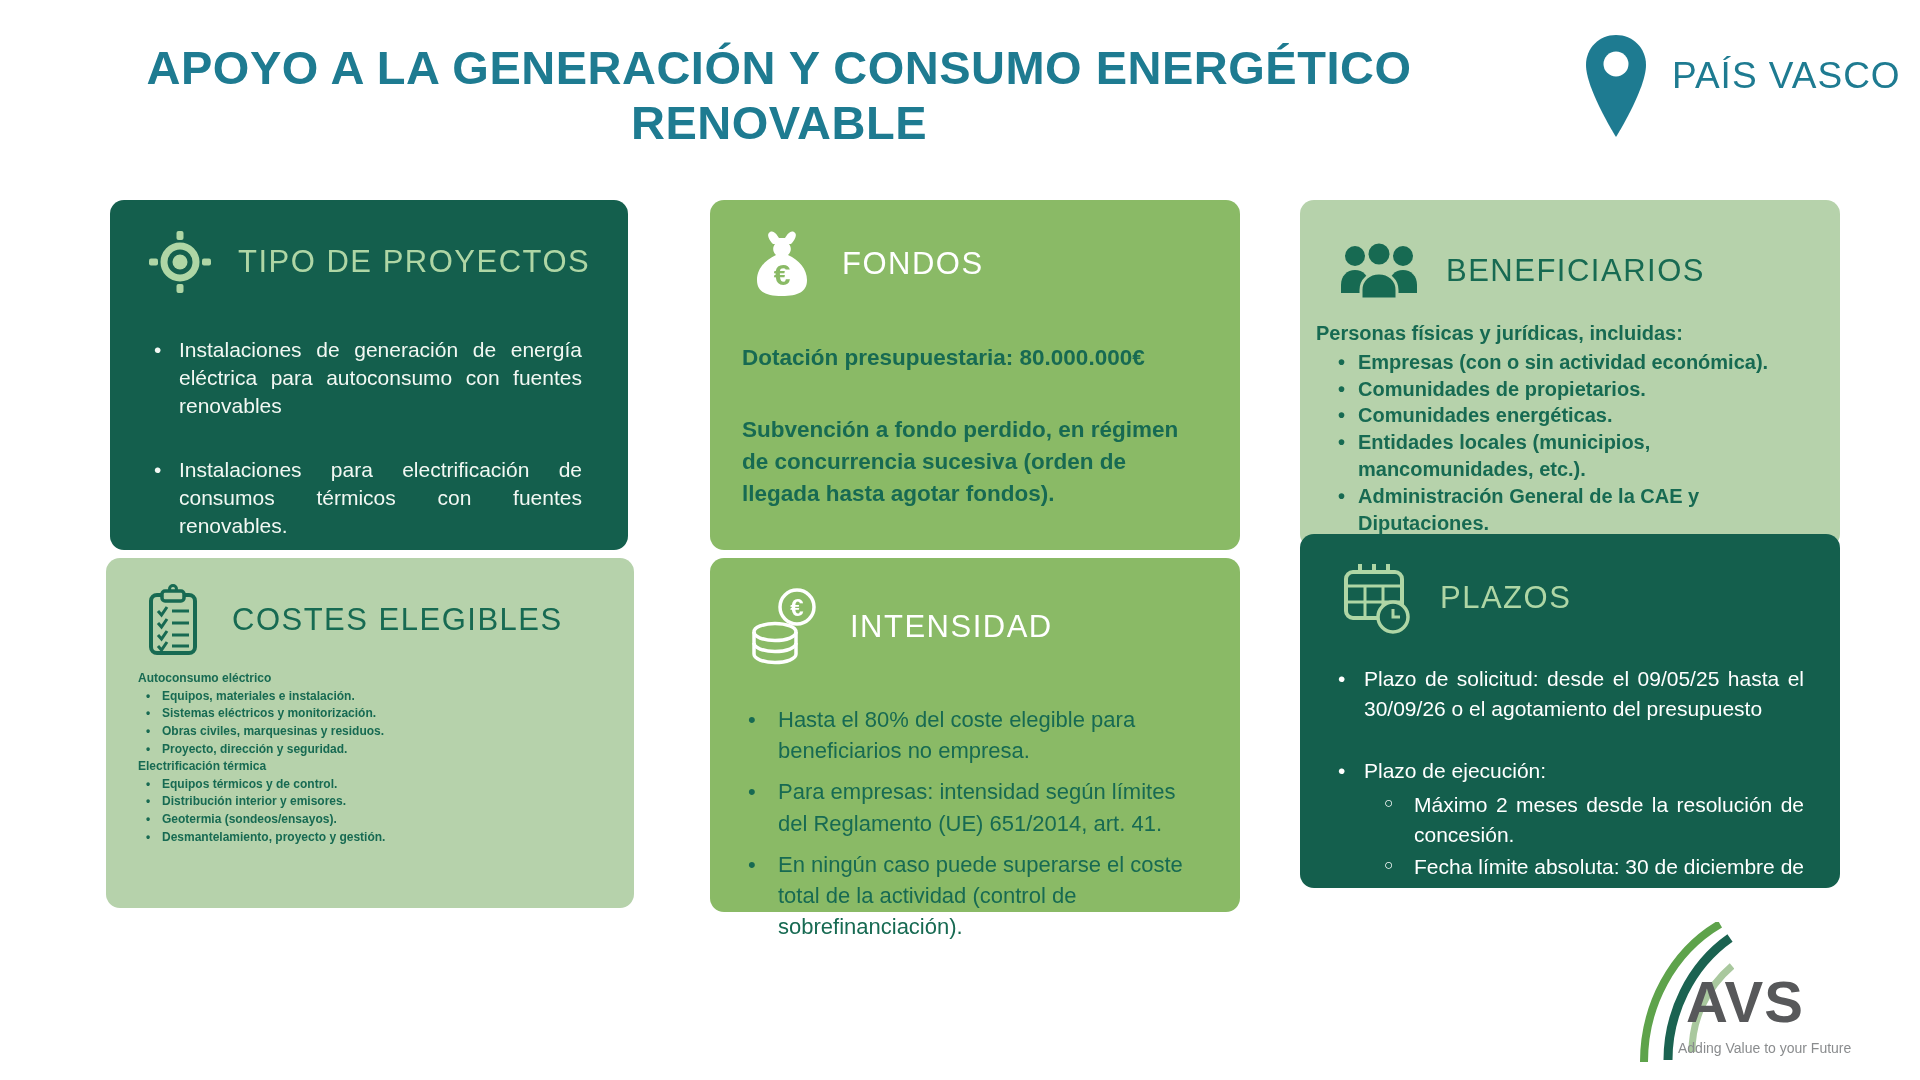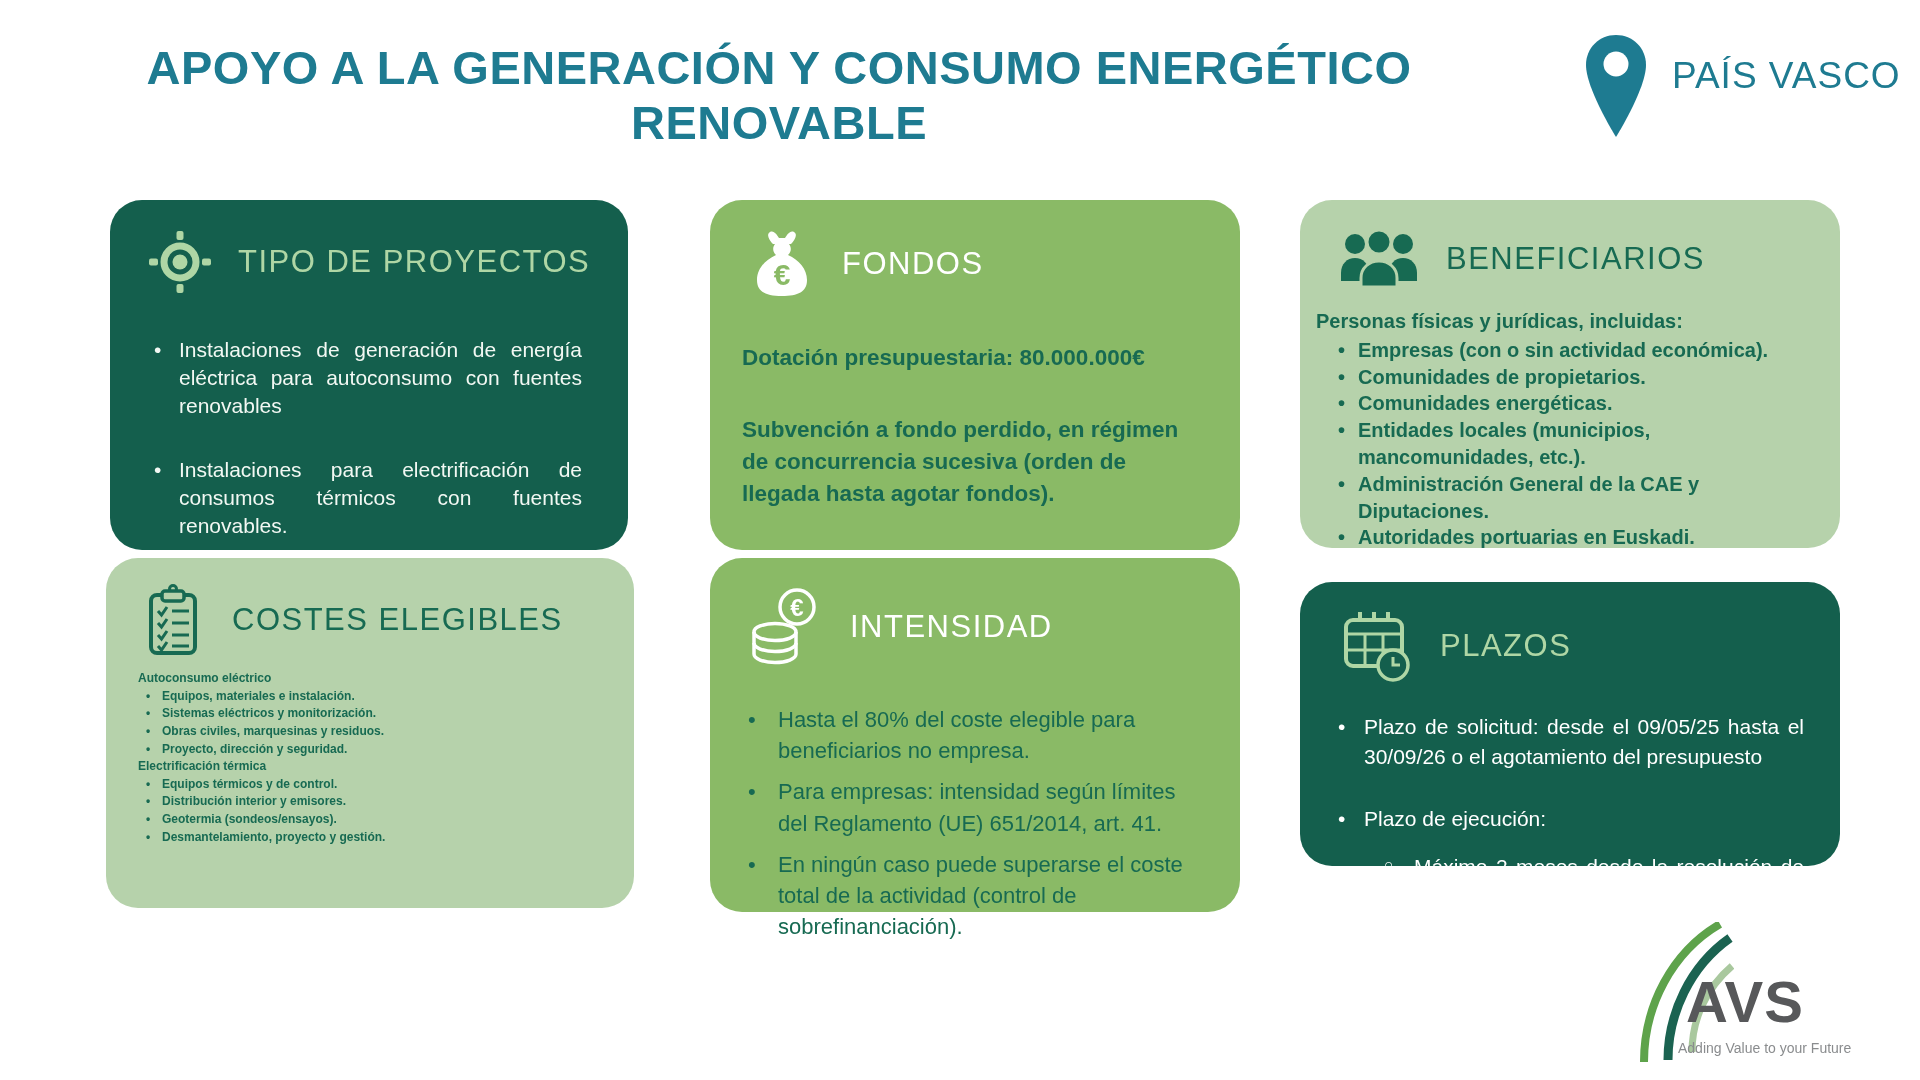--- a/index.html
+++ b/index.html
@@ -26,21 +26,21 @@
     position:absolute;left:124px;top:40px;width:1310px;
     font-size:47px;font-weight:bold;color:var(--teal);
     line-height:1.18;letter-spacing:.5px;margin:0;text-align:center;
   }
   .region{position:absolute;left:1584px;top:33px;display:flex;align-items:flex-start}
   .region .pin{width:64px;height:106px}
   .region .region-text{
     margin:22px 0 0 24px;font-size:37px;font-weight:normal;color:var(--teal);
     letter-spacing:1px;white-space:nowrap;
   }
-  .card{position:absolute;border-radius:32px}
+  .card{position:absolute;border-radius:14px}
   .dark{background:var(--dark-green)}
   .medium{background:var(--medium-green)}
   .light{background:var(--light-green)}
   .chead{display:flex;align-items:center;gap:24px;padding:28px 24px 0 36px}
   .cicon{flex:none;display:flex;align-items:center;justify-content:center}
   .chead h2{font-size:31px;font-weight:normal;letter-spacing:1.5px;margin:0;white-space:nowrap}
   .dark .chead h2{color:var(--pale)}
   .medium .chead h2{color:#fff}
   .light .chead h2{color:var(--deep)}
   ul.cbody{list-style:none;margin:0}
@@ -50,38 +50,38 @@
   li.heading{padding-left:0}
   li.heading::before{content:none}
 
   
   .c1 ul.cbody{padding:40px 46px 0 44px;color:var(--white-text);font-size:21px;line-height:1.33;text-align:justify}
   .c1 li{padding-left:25px;margin-bottom:36px}
   
   .c2 .cbody-p{padding:42px 32px 0;text-align:left;color:var(--deep);font-weight:bold;font-size:22.5px;line-height:1.42}
   .c2 .cbody-p p{margin:0 0 40px}
   
-  .c3 .chead{padding-top:24px}
+  .c3 .chead{padding-top:36px}
   .c3 .cwrap{padding:14px 16px 0 16px;color:var(--deep);font-weight:bold;font-size:20px;line-height:1.34}
   .c3 .intro{margin:0 0 2px 0}
   .c3 ul.cbody{padding:0 0 0 12px}
   .c3 li{padding-left:30px}
   .c3 li.bullet::before{left:10px}
   
   .c4 .chead{padding:24px 24px 0 30px}
   .c4 ul.cbody{padding:12px 14px 0 32px;color:var(--deep);font-weight:bold;font-size:12px;line-height:1.47}
   .c4 li.bullet{padding-left:24px}
   .c4 li.bullet::before{left:8px}
   
   .c5 ul.cbody{padding:36px 52px 0 38px;color:var(--deep);font-weight:normal;font-size:22px;line-height:1.42}
   .c5 li{padding-left:30px;margin-bottom:10px}
   
   .c6 .chead{padding:24px 24px 0 38px}
   .c6 ul.cbody{padding:26px 36px 0 38px;color:#fff;font-weight:normal;font-size:21px;line-height:1.43;text-align:justify}
-  .c6 li{padding-left:26px;margin-bottom:18px}
+  .c6 li{padding-left:26px;margin-bottom:4px}
   .c6 li.bullet:first-child{margin-bottom:32px}
   .c6 li.sub{margin-left:46px;padding-left:30px;margin-bottom:2px}
 
   
   .logo{position:absolute;left:1634px;top:922px;width:215px;height:152px}
   .logo .arcs{position:absolute;left:0;top:0}
   .logo .avs-text{position:absolute;left:52px;top:46px;font-size:58px;font-weight:bold;color:var(--logo-gray);letter-spacing:1px}
   .logo .tagline{position:absolute;left:44px;top:118px;font-size:14px;color:var(--logo-tagline);white-space:nowrap}
 </style>
 </head>
@@ -207,21 +207,21 @@
     </span>
     <h2>INTENSIDAD</h2>
   </div>
   <ul class="cbody">
       <li class="bullet"><span>Hasta el 80% del coste elegible para beneficiarios no empresa.</span></li>
       <li class="bullet"><span>Para empresas: intensidad según límites del Reglamento (UE) 651/2014, art. 41.</span></li>
       <li class="bullet"><span>En ningún caso puede superarse el coste total de la actividad (control de sobrefinanciación).</span></li>
     </ul>
 </section>
 
-<section class="card dark c6" style="left:1300px;top:582px;width:540px;height:284px">
+<section class="card dark c6" style="left:1300px;top:534px;width:540px;height:354px">
   <div class="chead">
     <span class="cicon" style="width:78px;height:80px;color:var(--pale)">
       <svg viewBox="0 0 74 76" width="74" height="76" aria-hidden="true">
         <rect x="6" y="12" width="56" height="46" rx="7" fill="none" stroke="currentColor" stroke-width="4"></rect>
         <line x1="20" y1="4" x2="20" y2="14" stroke="currentColor" stroke-width="4"></line>
         <line x1="34" y1="4" x2="34" y2="14" stroke="currentColor" stroke-width="4"></line>
         <line x1="48" y1="4" x2="48" y2="14" stroke="currentColor" stroke-width="4"></line>
         <line x1="6" y1="26" x2="62" y2="26" stroke="currentColor" stroke-width="3"></line>
         <line x1="25" y1="26" x2="25" y2="58" stroke="currentColor" stroke-width="3"></line>
         <line x1="43" y1="26" x2="43" y2="58" stroke="currentColor" stroke-width="3"></line>

